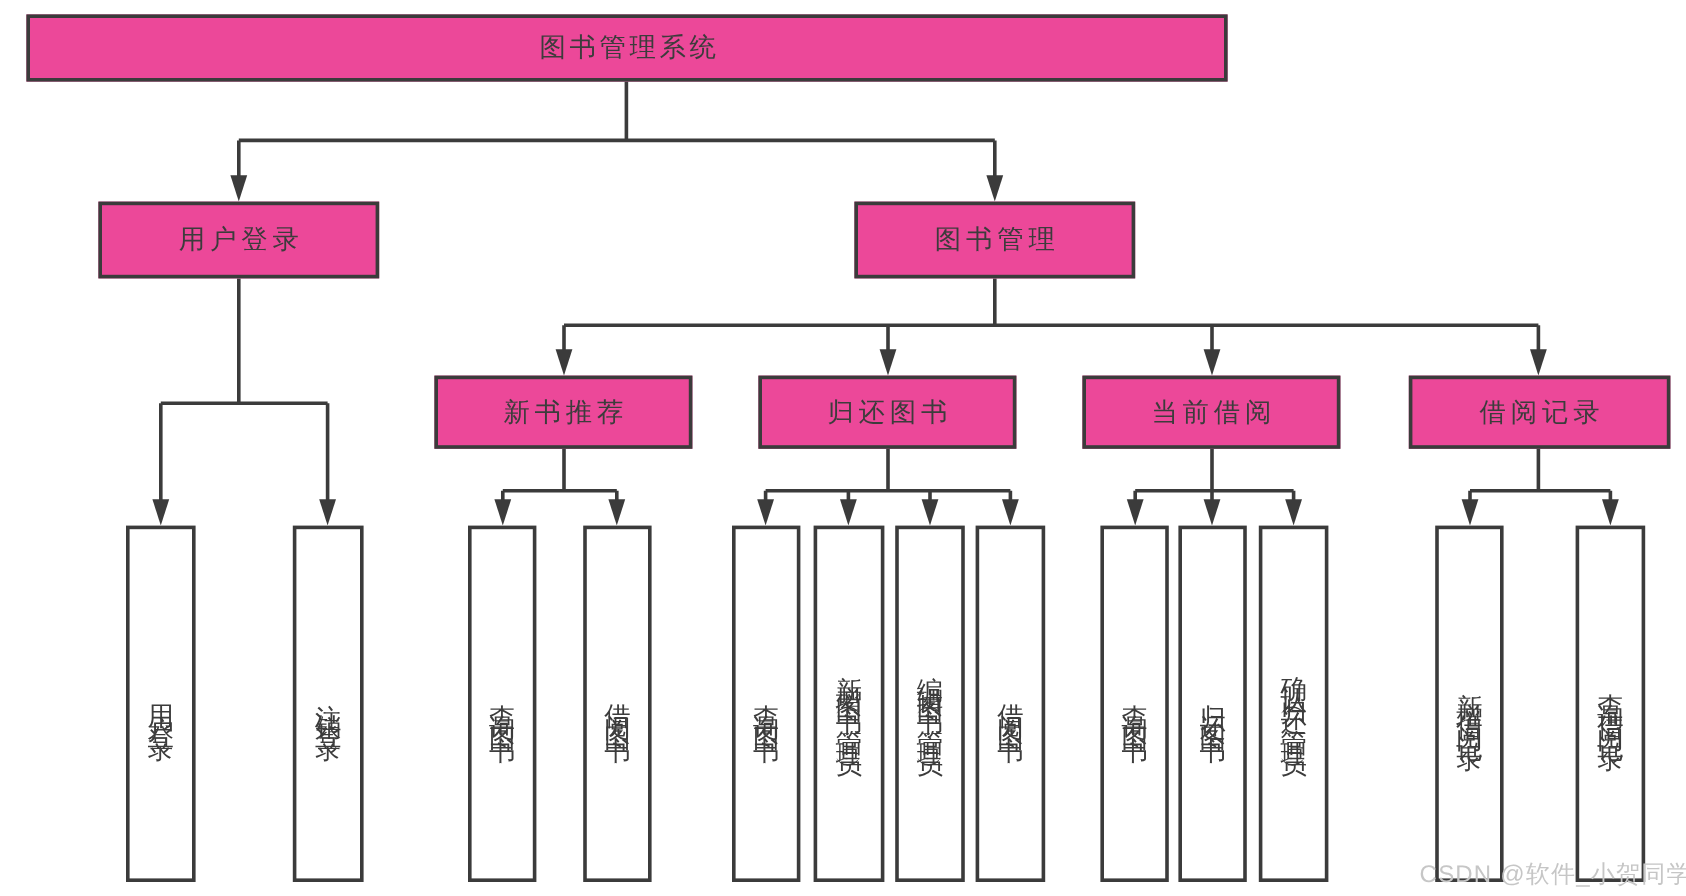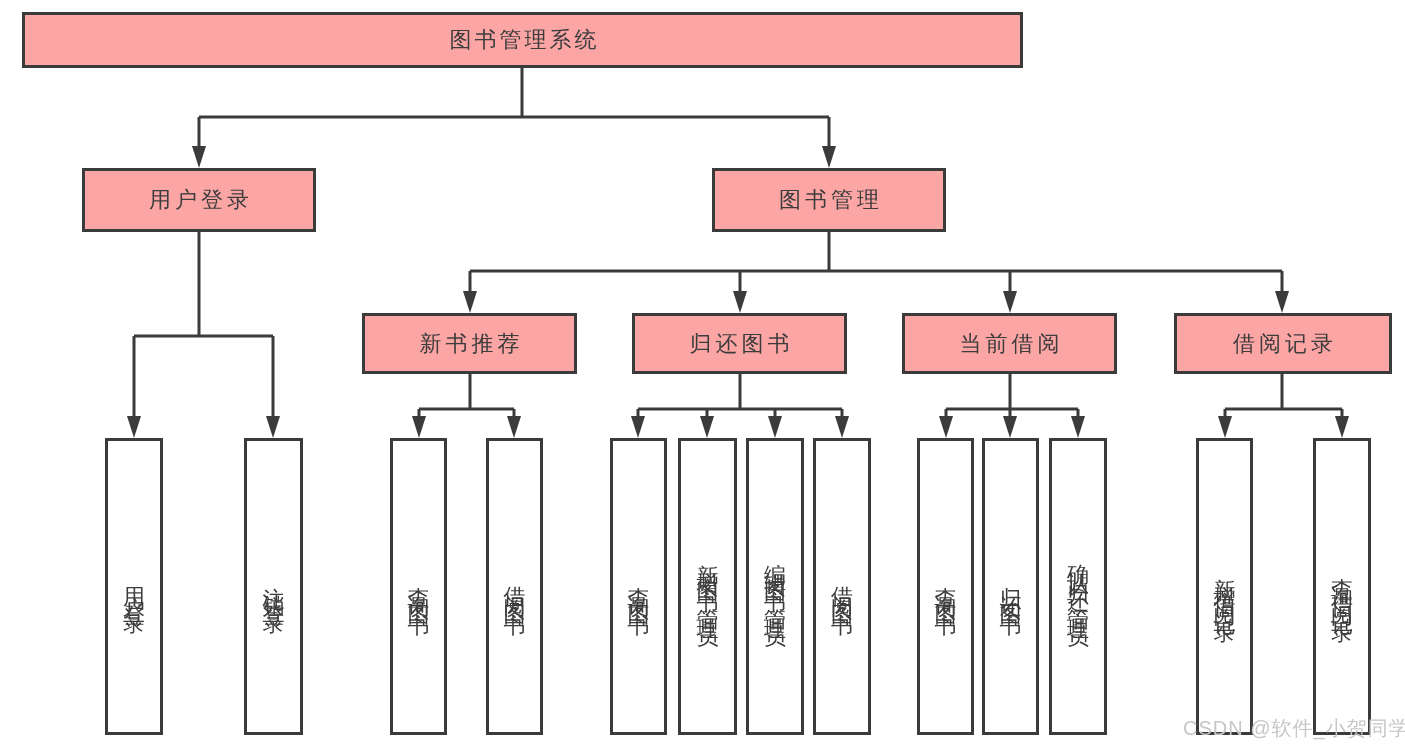--- a/index.html
+++ b/index.html
@@ -31,21 +31,21 @@
     stroke-width: 3;
     fill: none;
   }
   .connector polygon {
     fill: var(--line, #3b3b3b);
     stroke: none;
   }
   .hbox {
     position: absolute;
     border: 3px solid var(--line, #3b3b3b);
-    background: #fca5a5;
+    background: #ec4899;
     display: flex;
     align-items: center;
     justify-content: center;
     color: var(--text, #3c3c3c);
     font-size: 22px;
     letter-spacing: 4px;
     text-indent: 4px;
     white-space: nowrap;
     z-index: 2;
   }

